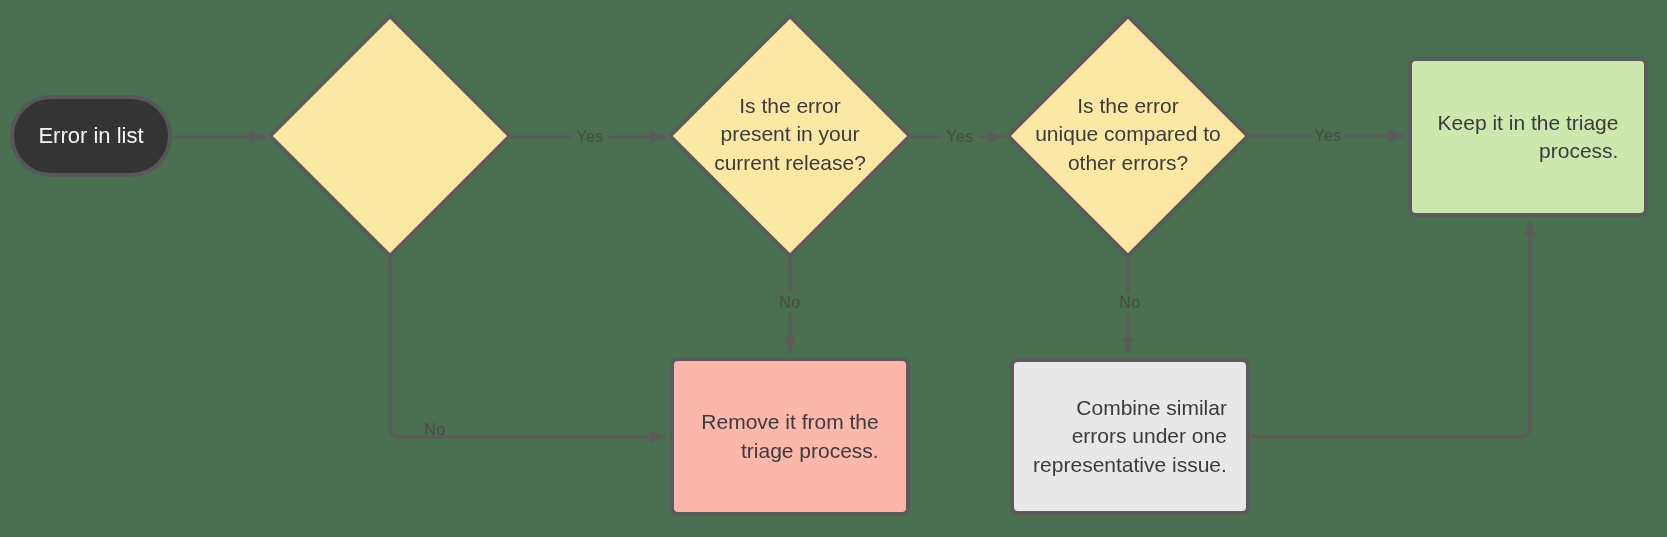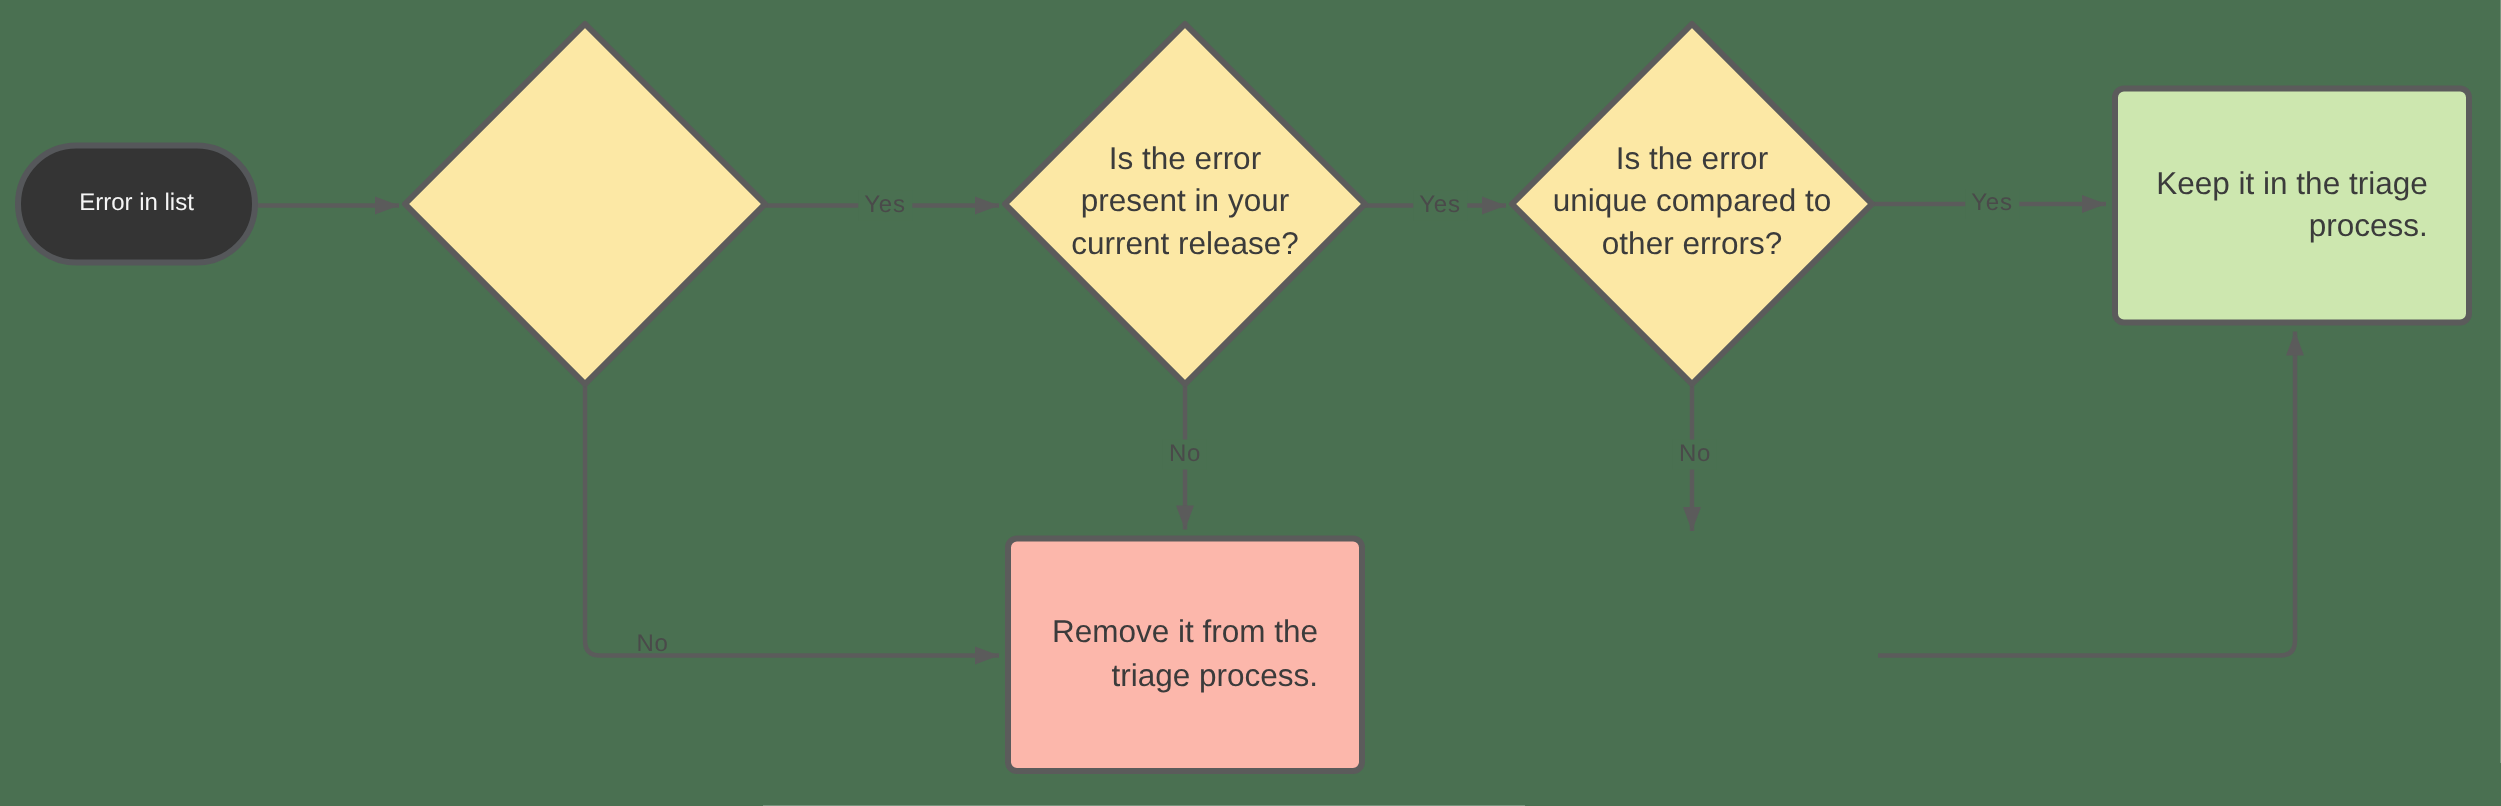--- a/index.html
+++ b/index.html
@@ -32,21 +32,21 @@
   .start-node {
     position: absolute;
     left: 10px; top: 95px;
     width: 162px; height: 82px;
     box-sizing: border-box;
     background: var(--start-fill, #343434);
     border: 4px solid var(--start-border, #55575A);
     border-radius: 41px;
     display: flex; align-items: center; justify-content: center;
     color: var(--start-text, #F5F5F5);
-    font-size: 16px;
+    font-size: 22px;
   }
   .proc-box {
     position: absolute;
     box-sizing: border-box;
     border: 4px solid var(--stroke, #5B5B5B);
     border-radius: 8px;
     display: flex; align-items: center; justify-content: center;
     text-align: right;
     white-space: pre-line;
     font-size: 21px;
@@ -126,20 +126,25 @@
 other errors?</div>
 
   <div class="proc-box" id="keep-box">
     <span>Keep it in the triage
 process.</span>
   </div>
   <div class="proc-box" id="remove-box">
     <span>Remove it from the
 triage process.</span>
   </div>
+  <div class="proc-box" id="combine-box">
+    <span>Combine similar
+errors under one
+representative issue.</span>
+  </div>
 
   <div class="edge-label" id="label-yes-1">Yes</div>
   <div class="edge-label overlay" id="label-no-1">No</div>
   <div class="edge-label" id="label-yes-2">Yes</div>
   <div class="edge-label" id="label-no-2">No</div>
   <div class="edge-label" id="label-yes-3">Yes</div>
   <div class="edge-label" id="label-no-3">No</div>
 
 </div>
 

